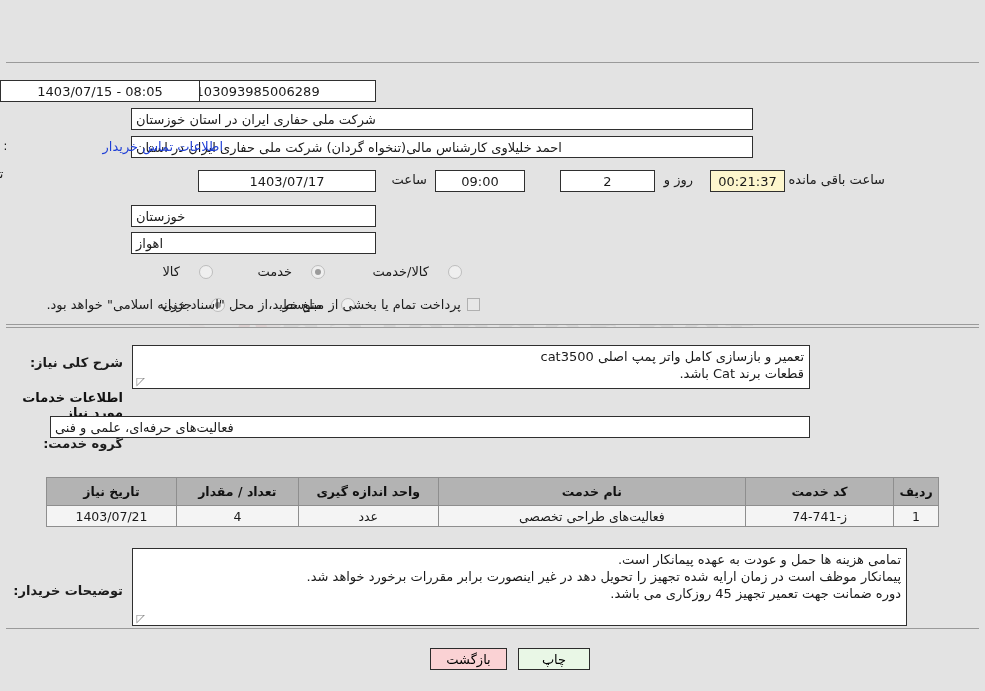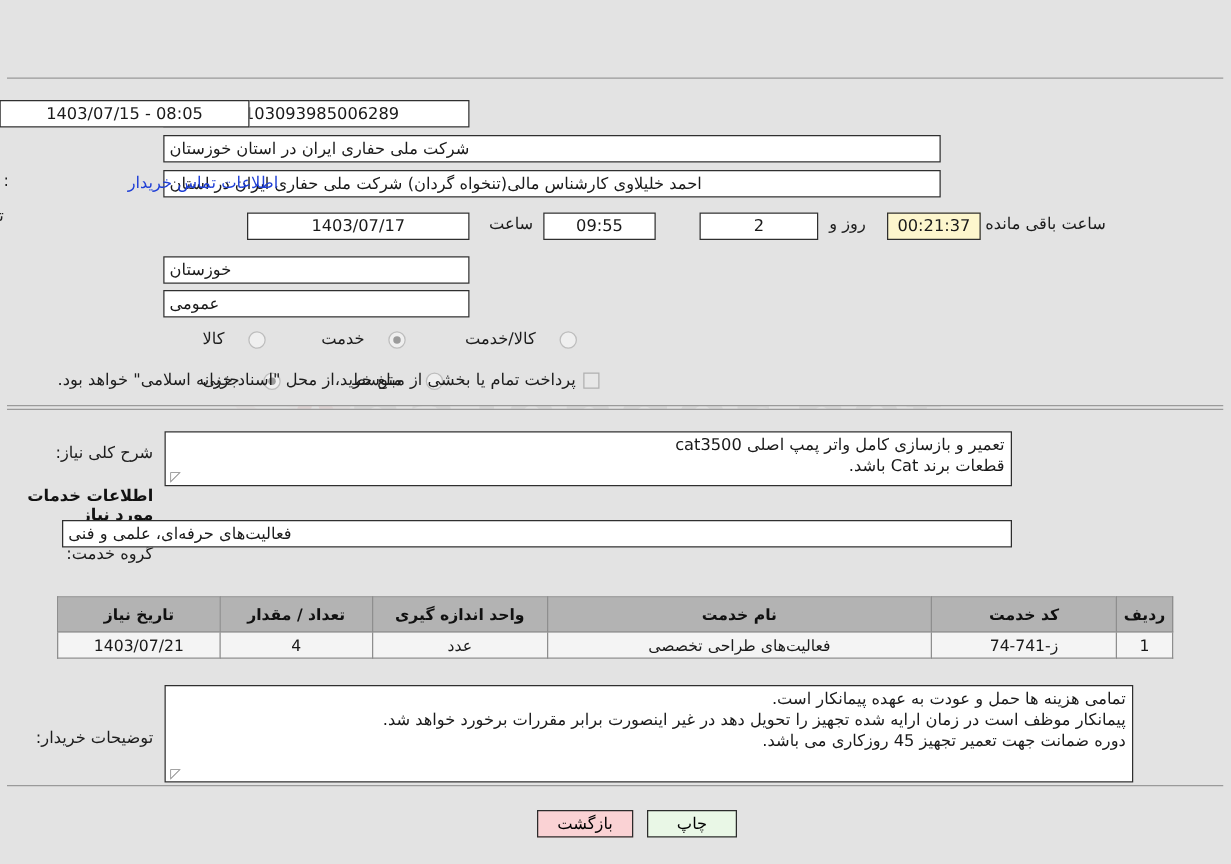--- a/index.html
+++ b/index.html
@@ -44,21 +44,21 @@
     border-top: 1px solid #9a9a9a; border-bottom: 1px solid #9a9a9a;
     z-index: 1;
   }
   .panel-top   { right: 6px; top: 62px;  width: 973px; height: 263px; }
   .panel-mid   { right: 6px; top: 327px; width: 973px; height: 302px; }
 
   .row { position: absolute; display: flex; align-items: center; }
   .lbl {
     font-size: 13px; color: #1c1c1c; white-space: nowrap; text-align: right;
   }
-  .lbl-b { font-weight: normal; }
+  .lbl-b { font-weight: bold; }
 
   .fld {
     background: #ffffff; border: 1px solid #2f2f2f;
     height: 22px; font-size: 13px; color: #1a1a1a;
     display: flex; align-items: center; padding: 0 4px;
     white-space: nowrap; overflow: hidden;
   }
   .fld.c { justify-content: center; }
   .fld.r { justify-content: flex-end; }
   .fld.timer { background: #fdf6cd; }
@@ -158,39 +158,39 @@
     <span class="link">اطلاعات تماس خریدار</span>
   </div>
 
   <div style="position:absolute; right:862px; top:166px; width:110px;">
     <div class="lbl" style="line-height:16px;"><span>مهلت ارسال پاسخ: تا تاریخ:</span></div>
   </div>
   <div class="fld c" style="position:absolute; right:609px; top:170px; width:178px; z-index:3;">1403/07/17</div>
   <div class="row" style="right:558px; top:172px; z-index:3;">
     <span class="lbl">ساعت</span>
   </div>
-  <div class="fld c" style="position:absolute; right:460px; top:170px; width:90px; z-index:3;">09:55</div>
+  <div class="fld c" style="position:absolute; right:460px; top:170px; width:90px; z-index:3;">09:00</div>
   <div class="fld c" style="position:absolute; right:330px; top:170px; width:95px; z-index:3;">2</div>
   <div class="row" style="right:292px; top:172px; z-index:3;">
     <span class="lbl">روز و</span>
   </div>
   <div class="fld c timer" style="position:absolute; right:200px; top:170px; width:75px; z-index:3;">00:21:37</div>
   <div class="row" style="right:100px; top:172px; z-index:3;">
     <span class="lbl">ساعت باقی مانده</span>
   </div>
 
   <div class="row" style="right:862px; top:207px;">
     <span class="lbl">استان محل تحویل:</span>
   </div>
   <div class="fld r" style="position:absolute; right:609px; top:205px; width:245px; z-index:3;">خوزستان</div>
 
   <div class="row" style="right:862px; top:234px;">
     <span class="lbl">شهر محل تحویل:</span>
   </div>
-  <div class="fld r" style="position:absolute; right:609px; top:232px; width:245px; z-index:3;">عمومی</div>
+  <div class="fld r" style="position:absolute; right:609px; top:232px; width:245px; z-index:3;">اهواز</div>
 
   <div class="row" style="right:862px; top:264px;">
     <span class="lbl">طبقه بندی موضوعی:</span>
   </div>
   <div class="row radio-grp" style="right:772px; top:264px; z-index:3;">
     <span class="radio"></span>
     <span class="t">کالا</span>
   </div>
   <div class="row radio-grp" style="right:660px; top:264px; z-index:3;">
     <span class="radio on"></span>

